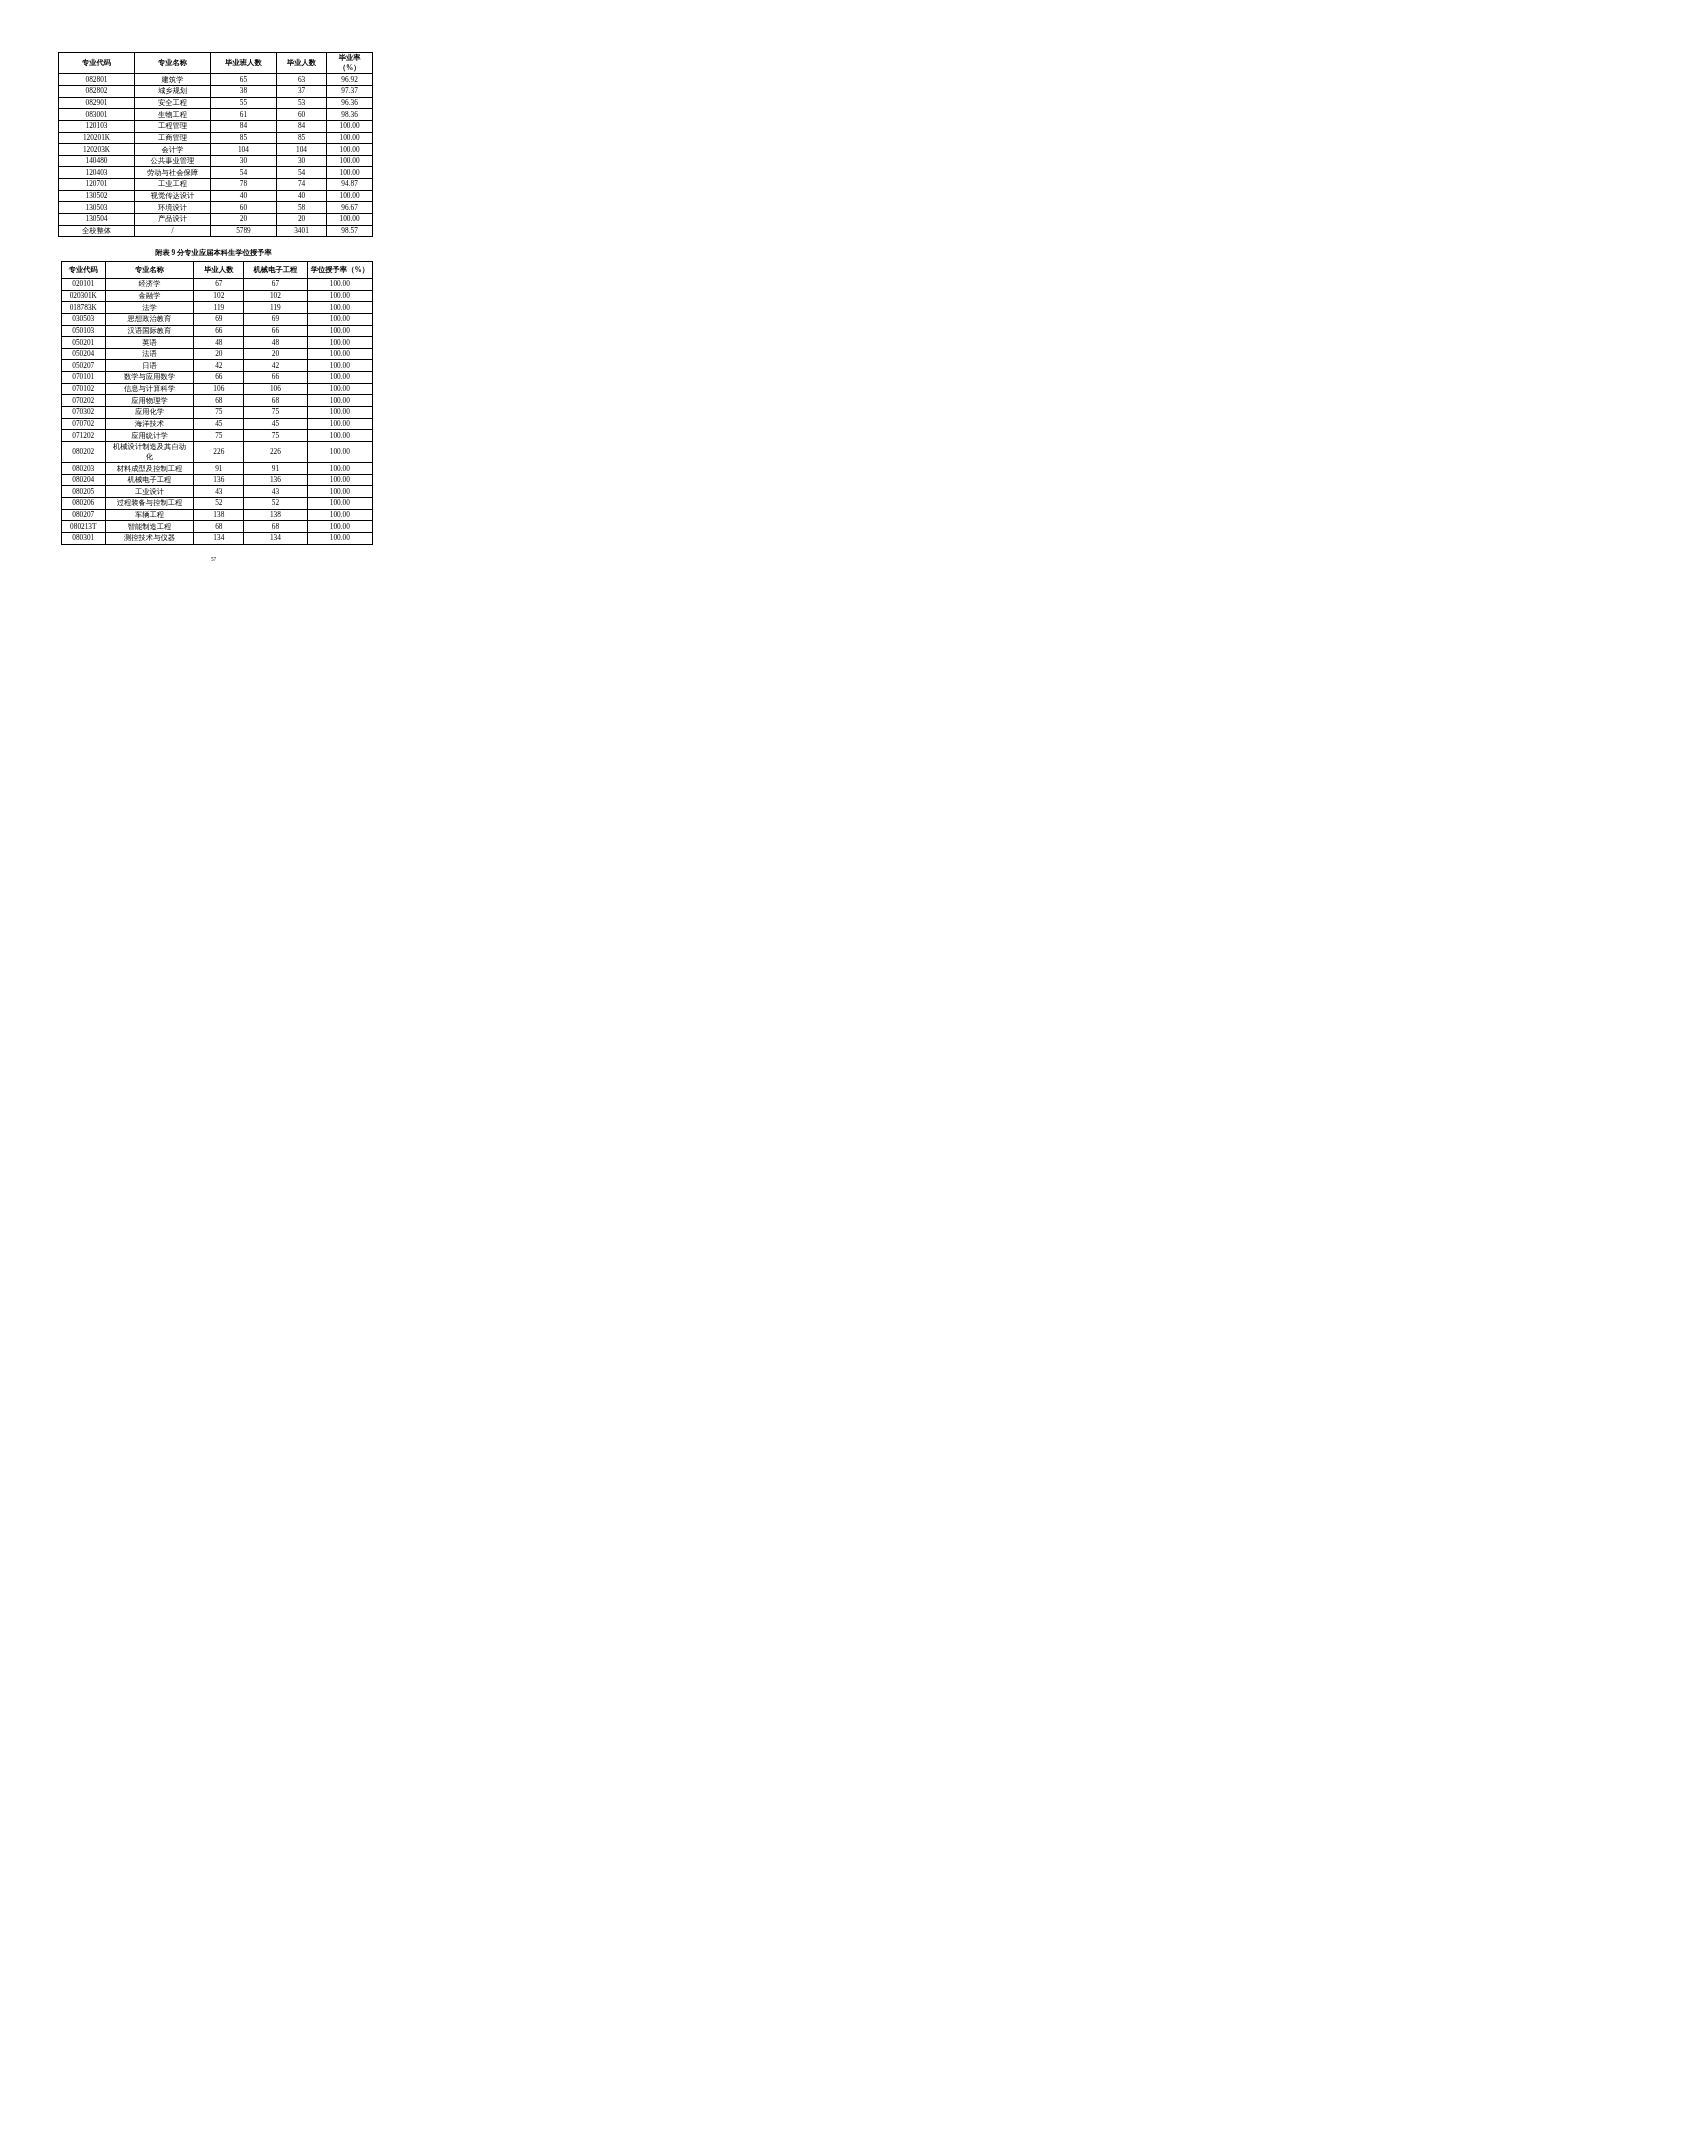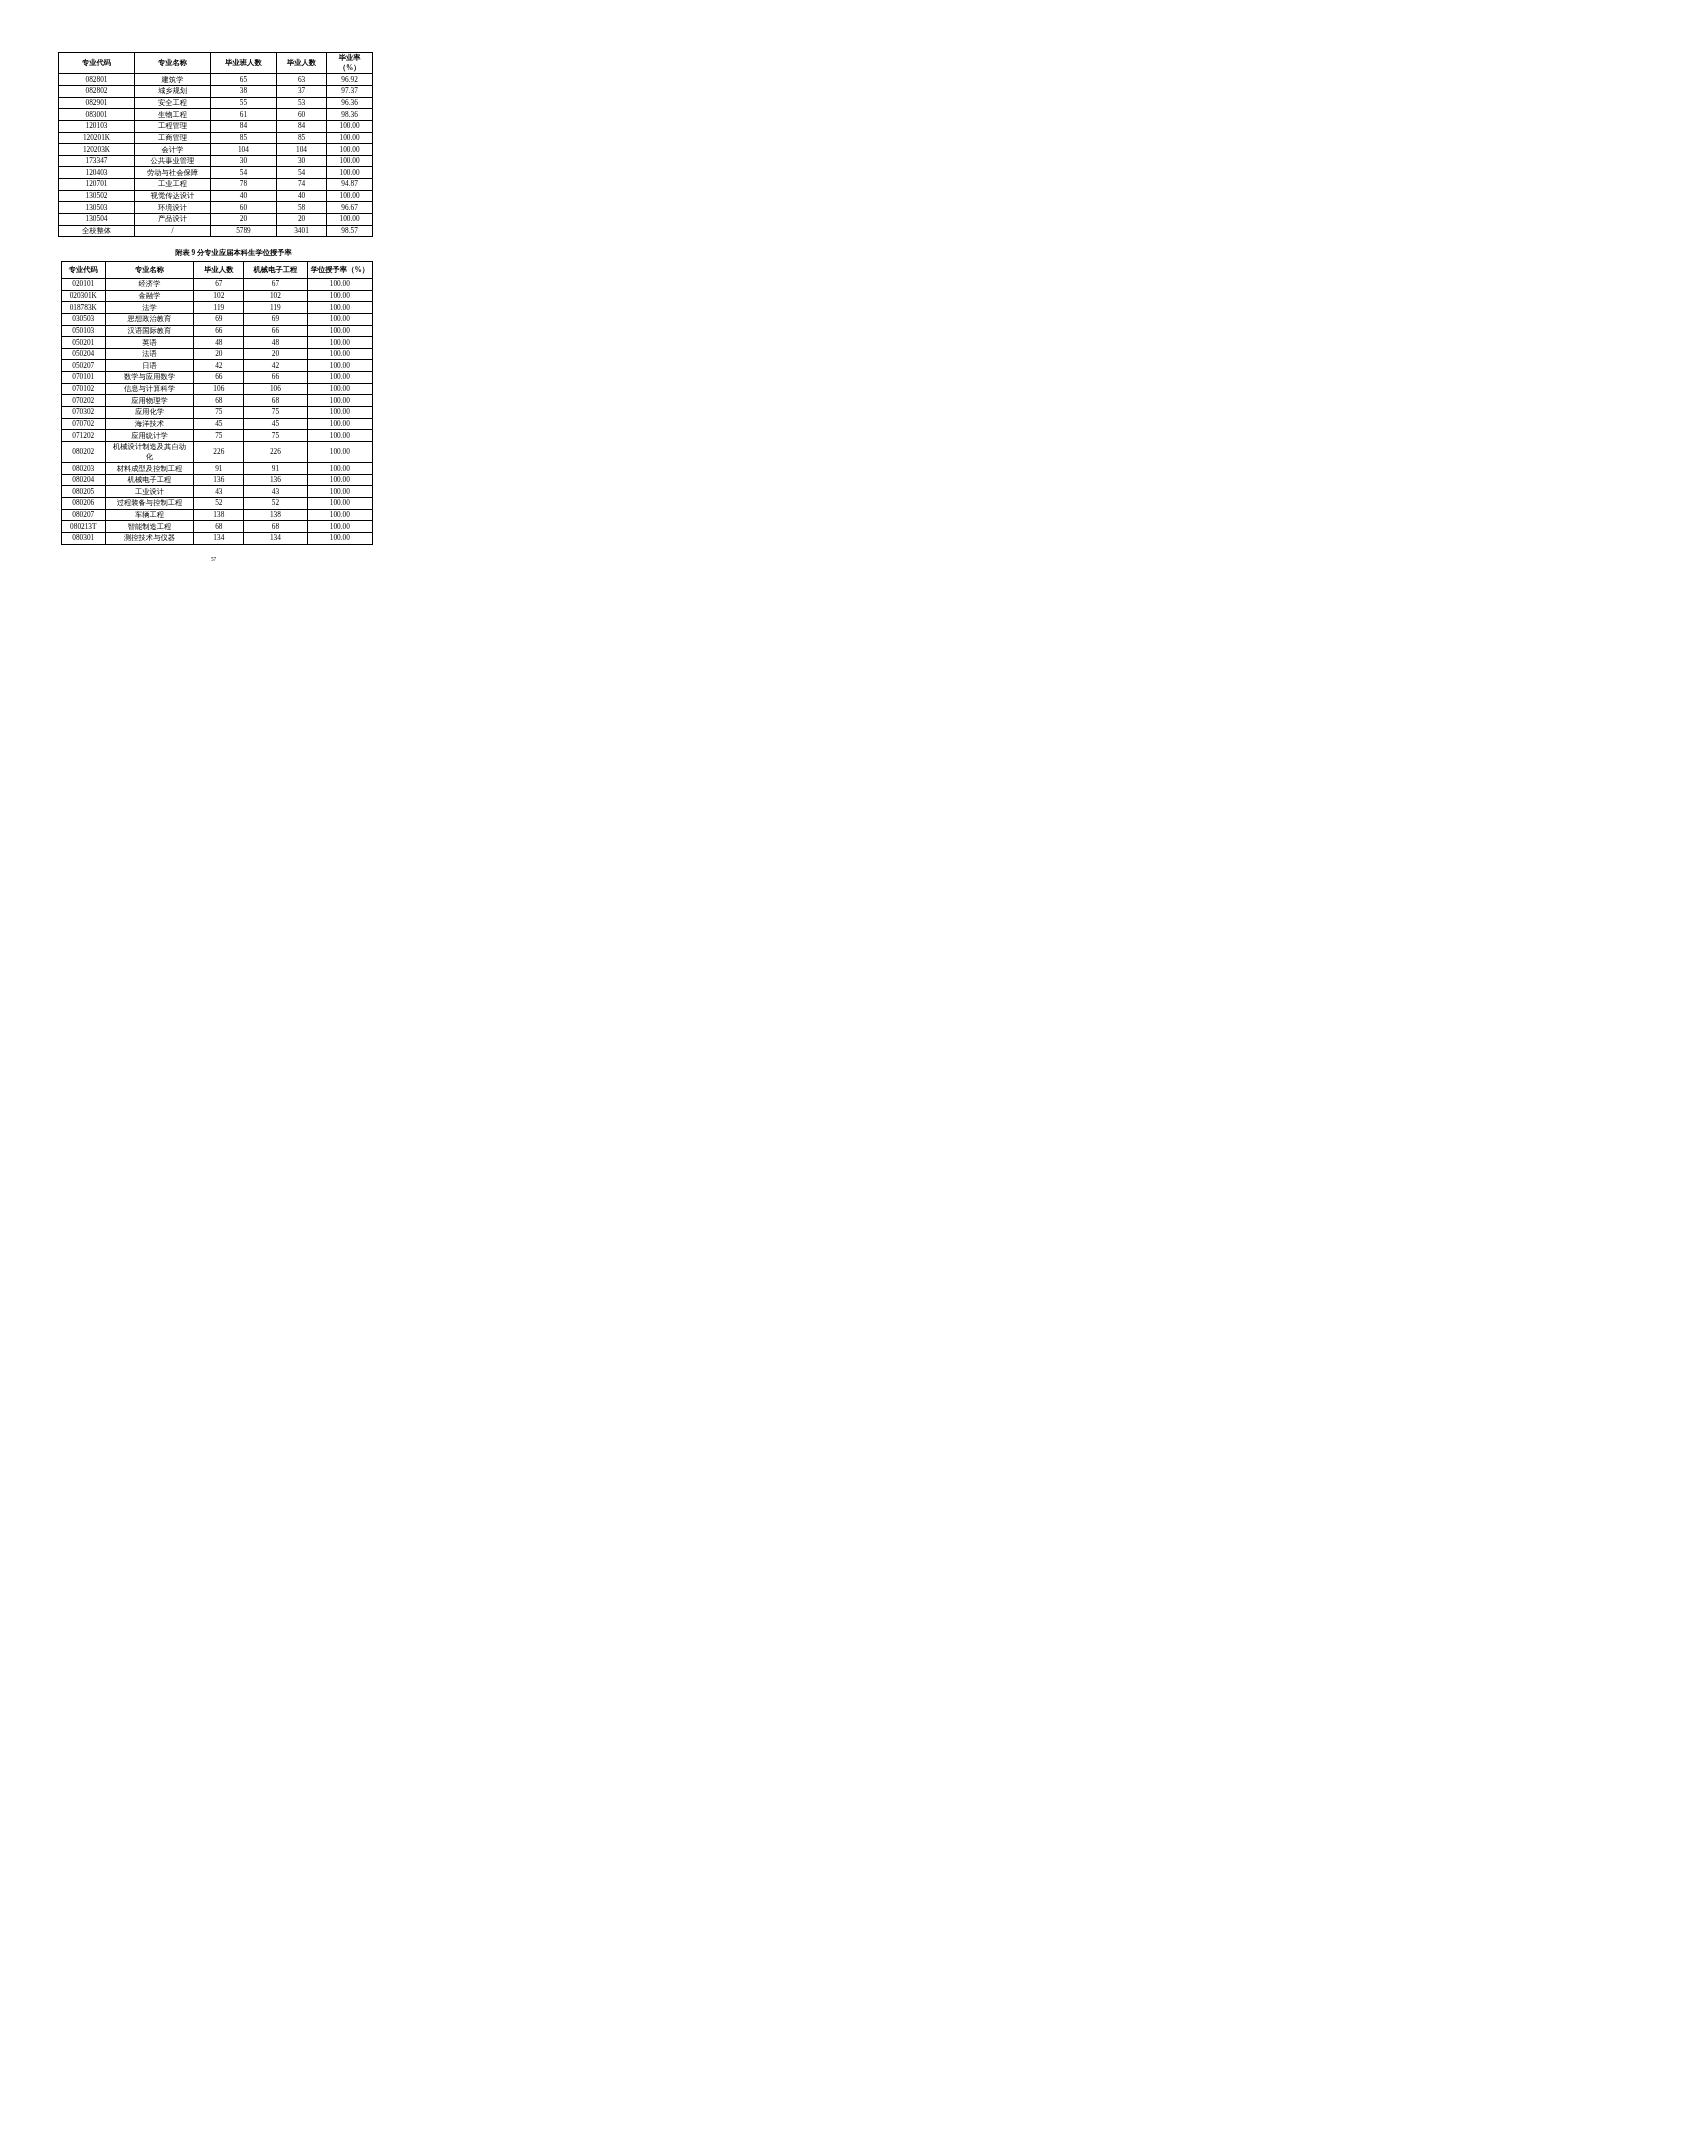--- a/index.html
+++ b/index.html
@@ -41,21 +41,20 @@
   .doc-table tbody tr { height: 11.6px; }
   .table-caption {
     position: absolute;
     left: 0;
     top: 248px;
     width: 100%;
     text-align: center;
     font-size: 7.3px;
     font-weight: bold;
     line-height: 9.5px;
-    padding-left: 20px;
   }
   .page-footer {
     position: absolute;
     left: 0;
     top: 556px;
     width: 100%;
     text-align: center;
     font-size: 5.2px;
     line-height: 7.7px;
   }
@@ -126,21 +125,21 @@
           <td>100.00</td>
         </tr>
         <tr>
           <td>120203K</td>
           <td>会计学</td>
           <td>104</td>
           <td>104</td>
           <td>100.00</td>
         </tr>
         <tr>
-          <td>173347</td>
+          <td>140480</td>
           <td>公共事业管理</td>
           <td>30</td>
           <td>30</td>
           <td>100.00</td>
         </tr>
         <tr>
           <td>120403</td>
           <td>劳动与社会保障</td>
           <td>54</td>
           <td>54</td>

